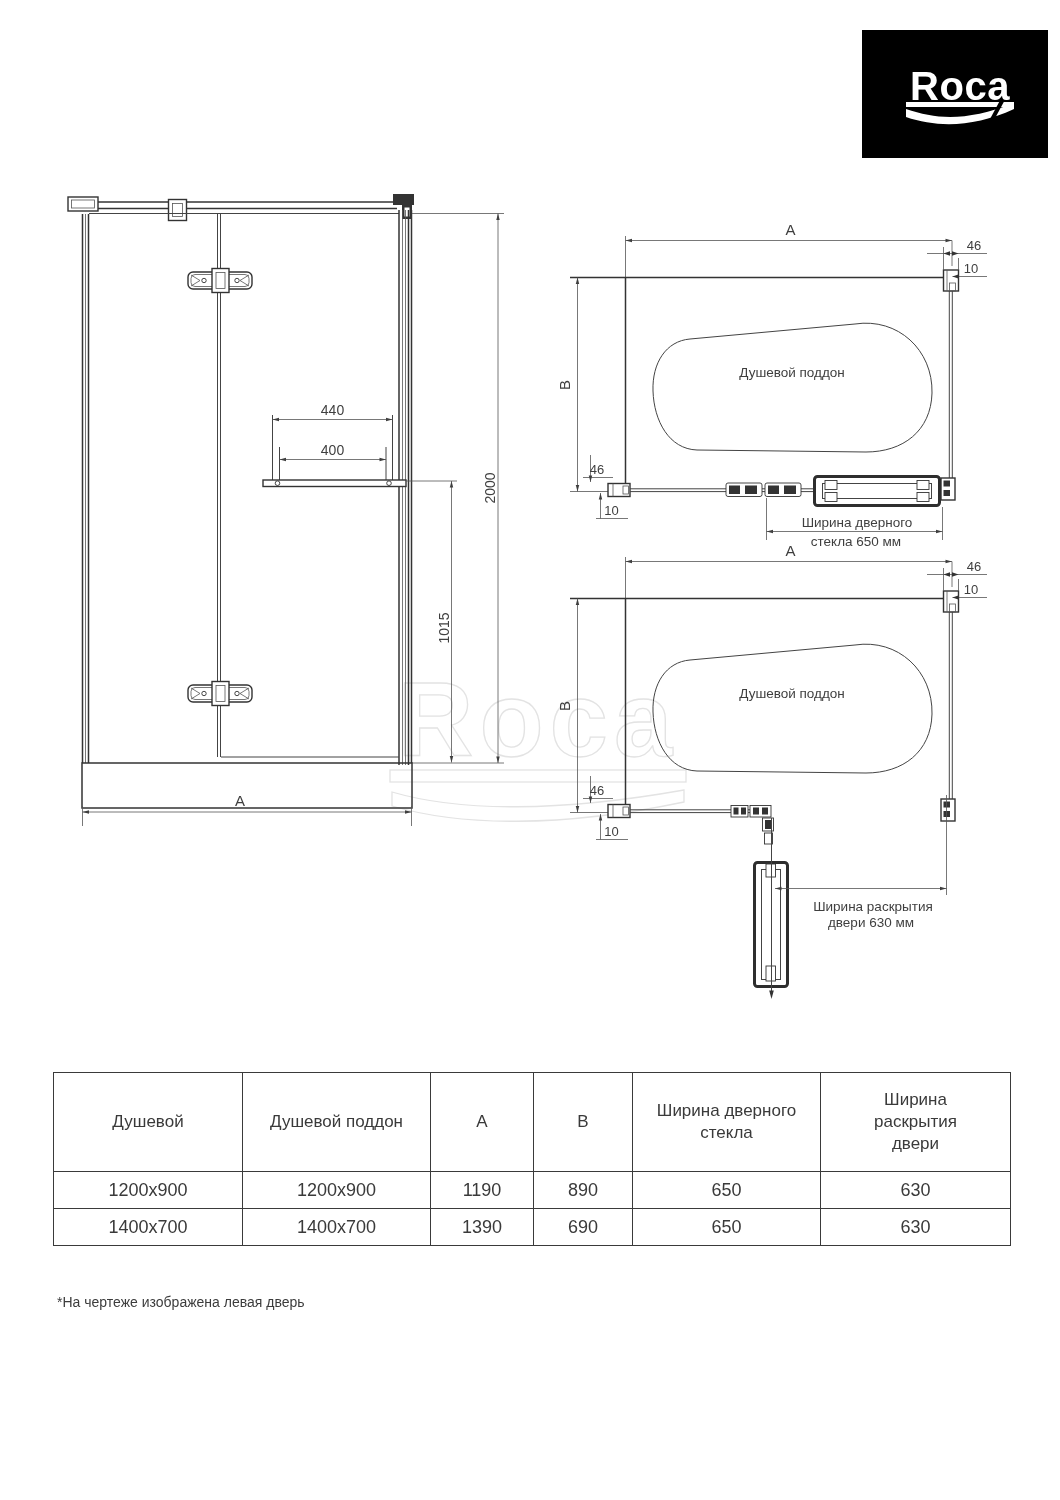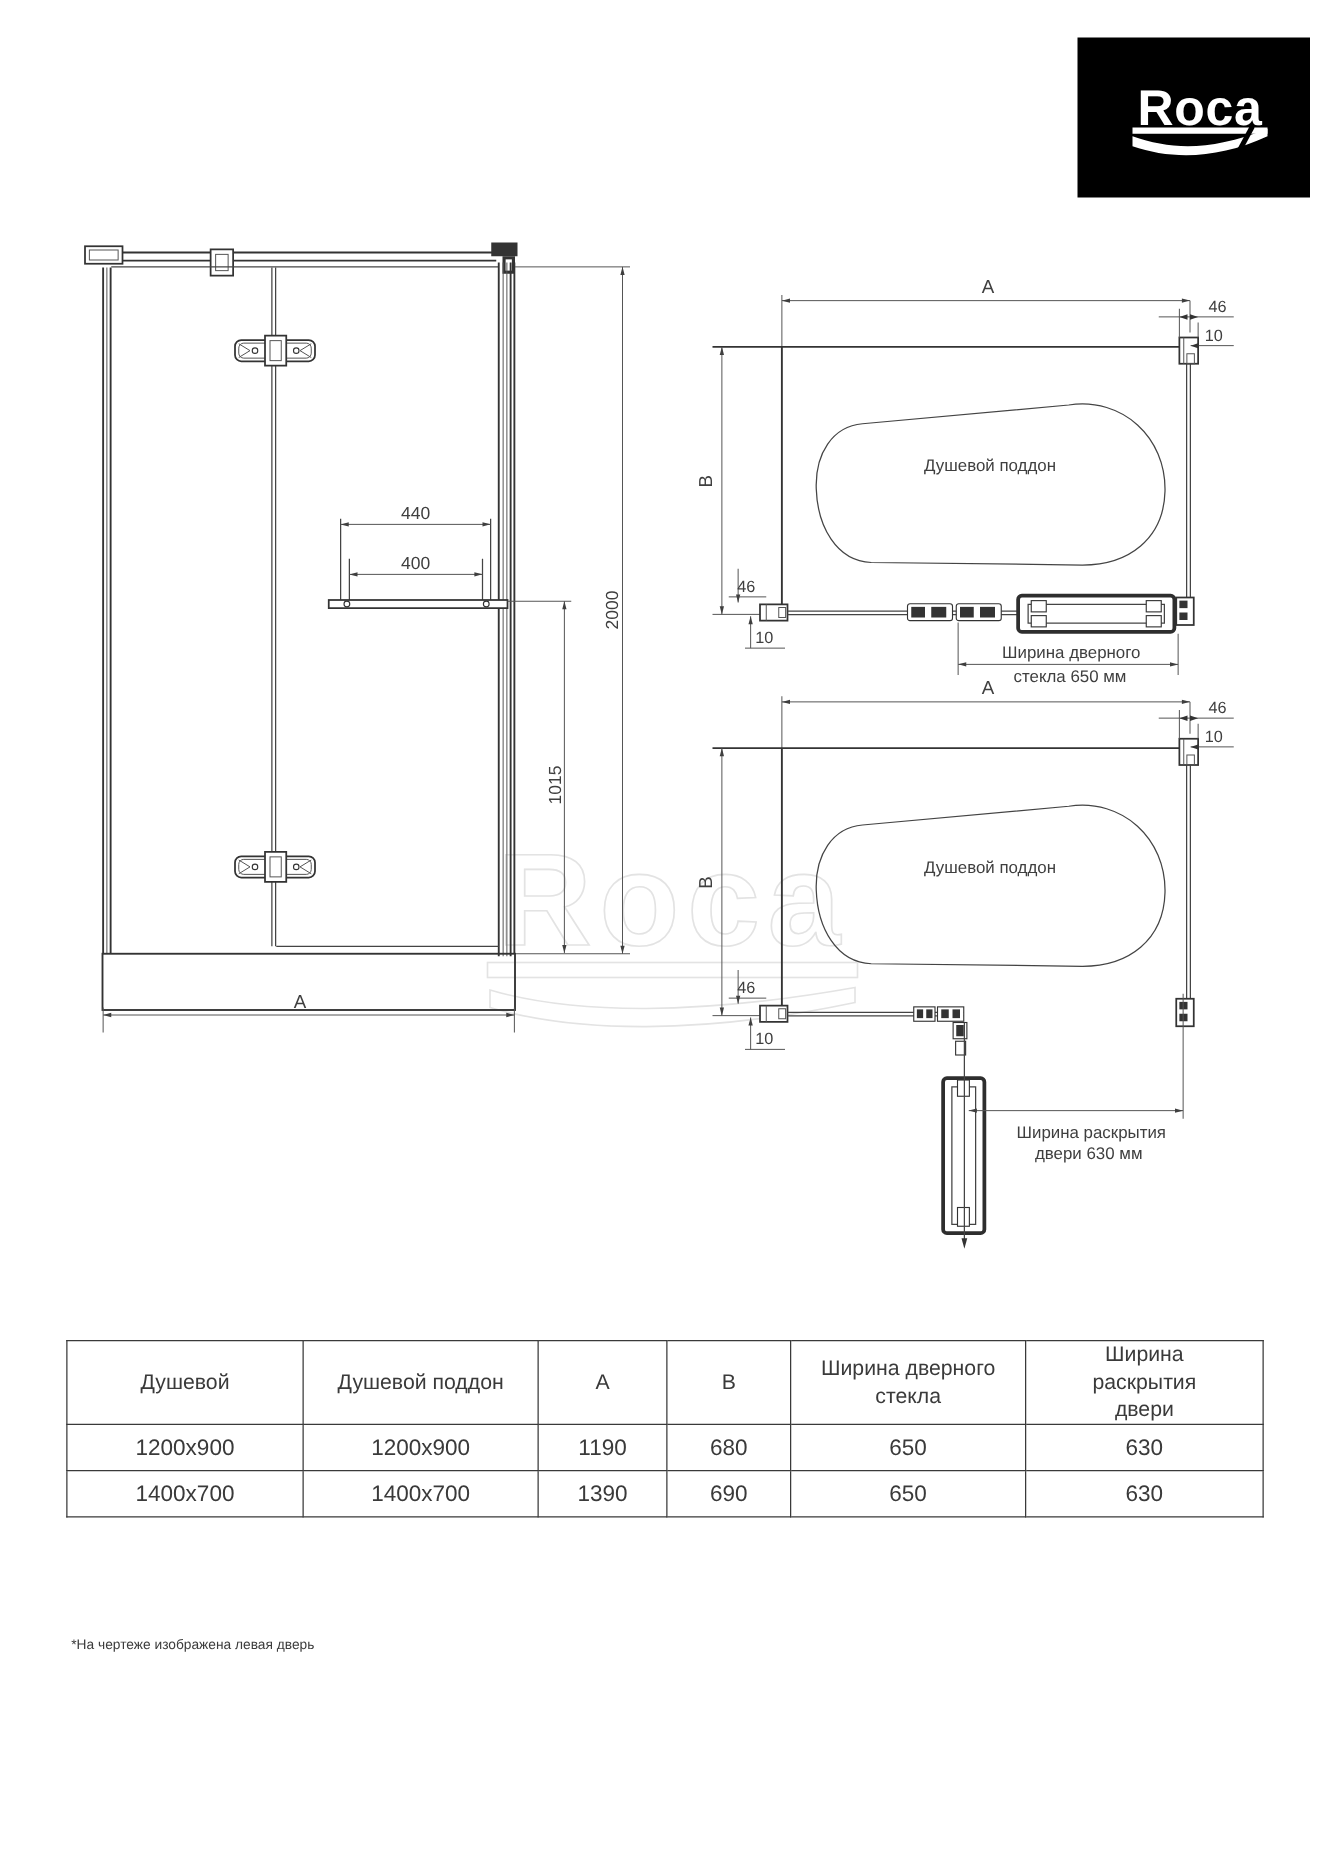--- a/index.html
+++ b/index.html
@@ -13,23 +13,23 @@
   .f{fill:#333;stroke:none;}
   .thick{stroke:#2e2e2e;stroke-width:3px;fill:#fff;}
   text.d{fill:#3f3f3f;font-size:14px;text-anchor:middle;}
   text.d15{fill:#3f3f3f;font-size:15px;text-anchor:middle;}
   text.s{fill:#3f3f3f;font-size:13px;text-anchor:middle;}
   text.lbl{fill:#3f3f3f;font-size:13.5px;text-anchor:middle;}
   .wmk{stroke:#e3e3e3;fill:none;stroke-width:1.3px;}
   #spec-table{position:absolute;left:53px;top:1072px;width:957px;border-collapse:collapse;table-layout:fixed;}
   #spec-table th,#spec-table td{border:1.5px solid #3a3a3a;text-align:center;vertical-align:middle;font-weight:normal;color:#3a3a3a;}
   #spec-table th{height:61px;font-size:17px;line-height:1.3;padding:0 8px;}
-  #spec-table th.narrow{padding:0 28px;}
+  #spec-table th.narrow{padding:16px 28px;}
   #spec-table td{height:34px;font-size:18px;}
-  #footnote{position:absolute;left:57px;top:1294px;font-size:11px;color:#3c3c3c;margin-top:16px;}
+  #footnote{position:absolute;left:57px;top:1294px;font-size:14px;color:#3c3c3c;}
 </style>
 </head>
 <body>
 
 <svg width="1060" height="1060" viewBox="0 0 1060 1060">
   <defs>
     <marker id="arr" viewBox="0 0 10 6" refX="9.5" refY="3" markerWidth="9" markerHeight="5.4" orient="auto-start-reverse">
       <path d="M0.5,0.6 L9.5,3 L0.5,5.4 Z" fill="#3f3f3f"></path>
     </marker>
     <g id="fhinge">
@@ -237,21 +237,21 @@
       <th>B</th>
       <th>Ширина дверного стекла</th>
       <th class="narrow">Ширина раскрытия двери</th>
     </tr>
   </thead>
   <tbody>
     <tr>
       <td>1200x900</td>
       <td>1200x900</td>
       <td>1190</td>
-      <td>680</td>
+      <td>890</td>
       <td>650</td>
       <td>630</td>
     </tr>
     <tr>
       <td>1400x700</td>
       <td>1400x700</td>
       <td>1390</td>
       <td>690</td>
       <td>650</td>
       <td>630</td>

